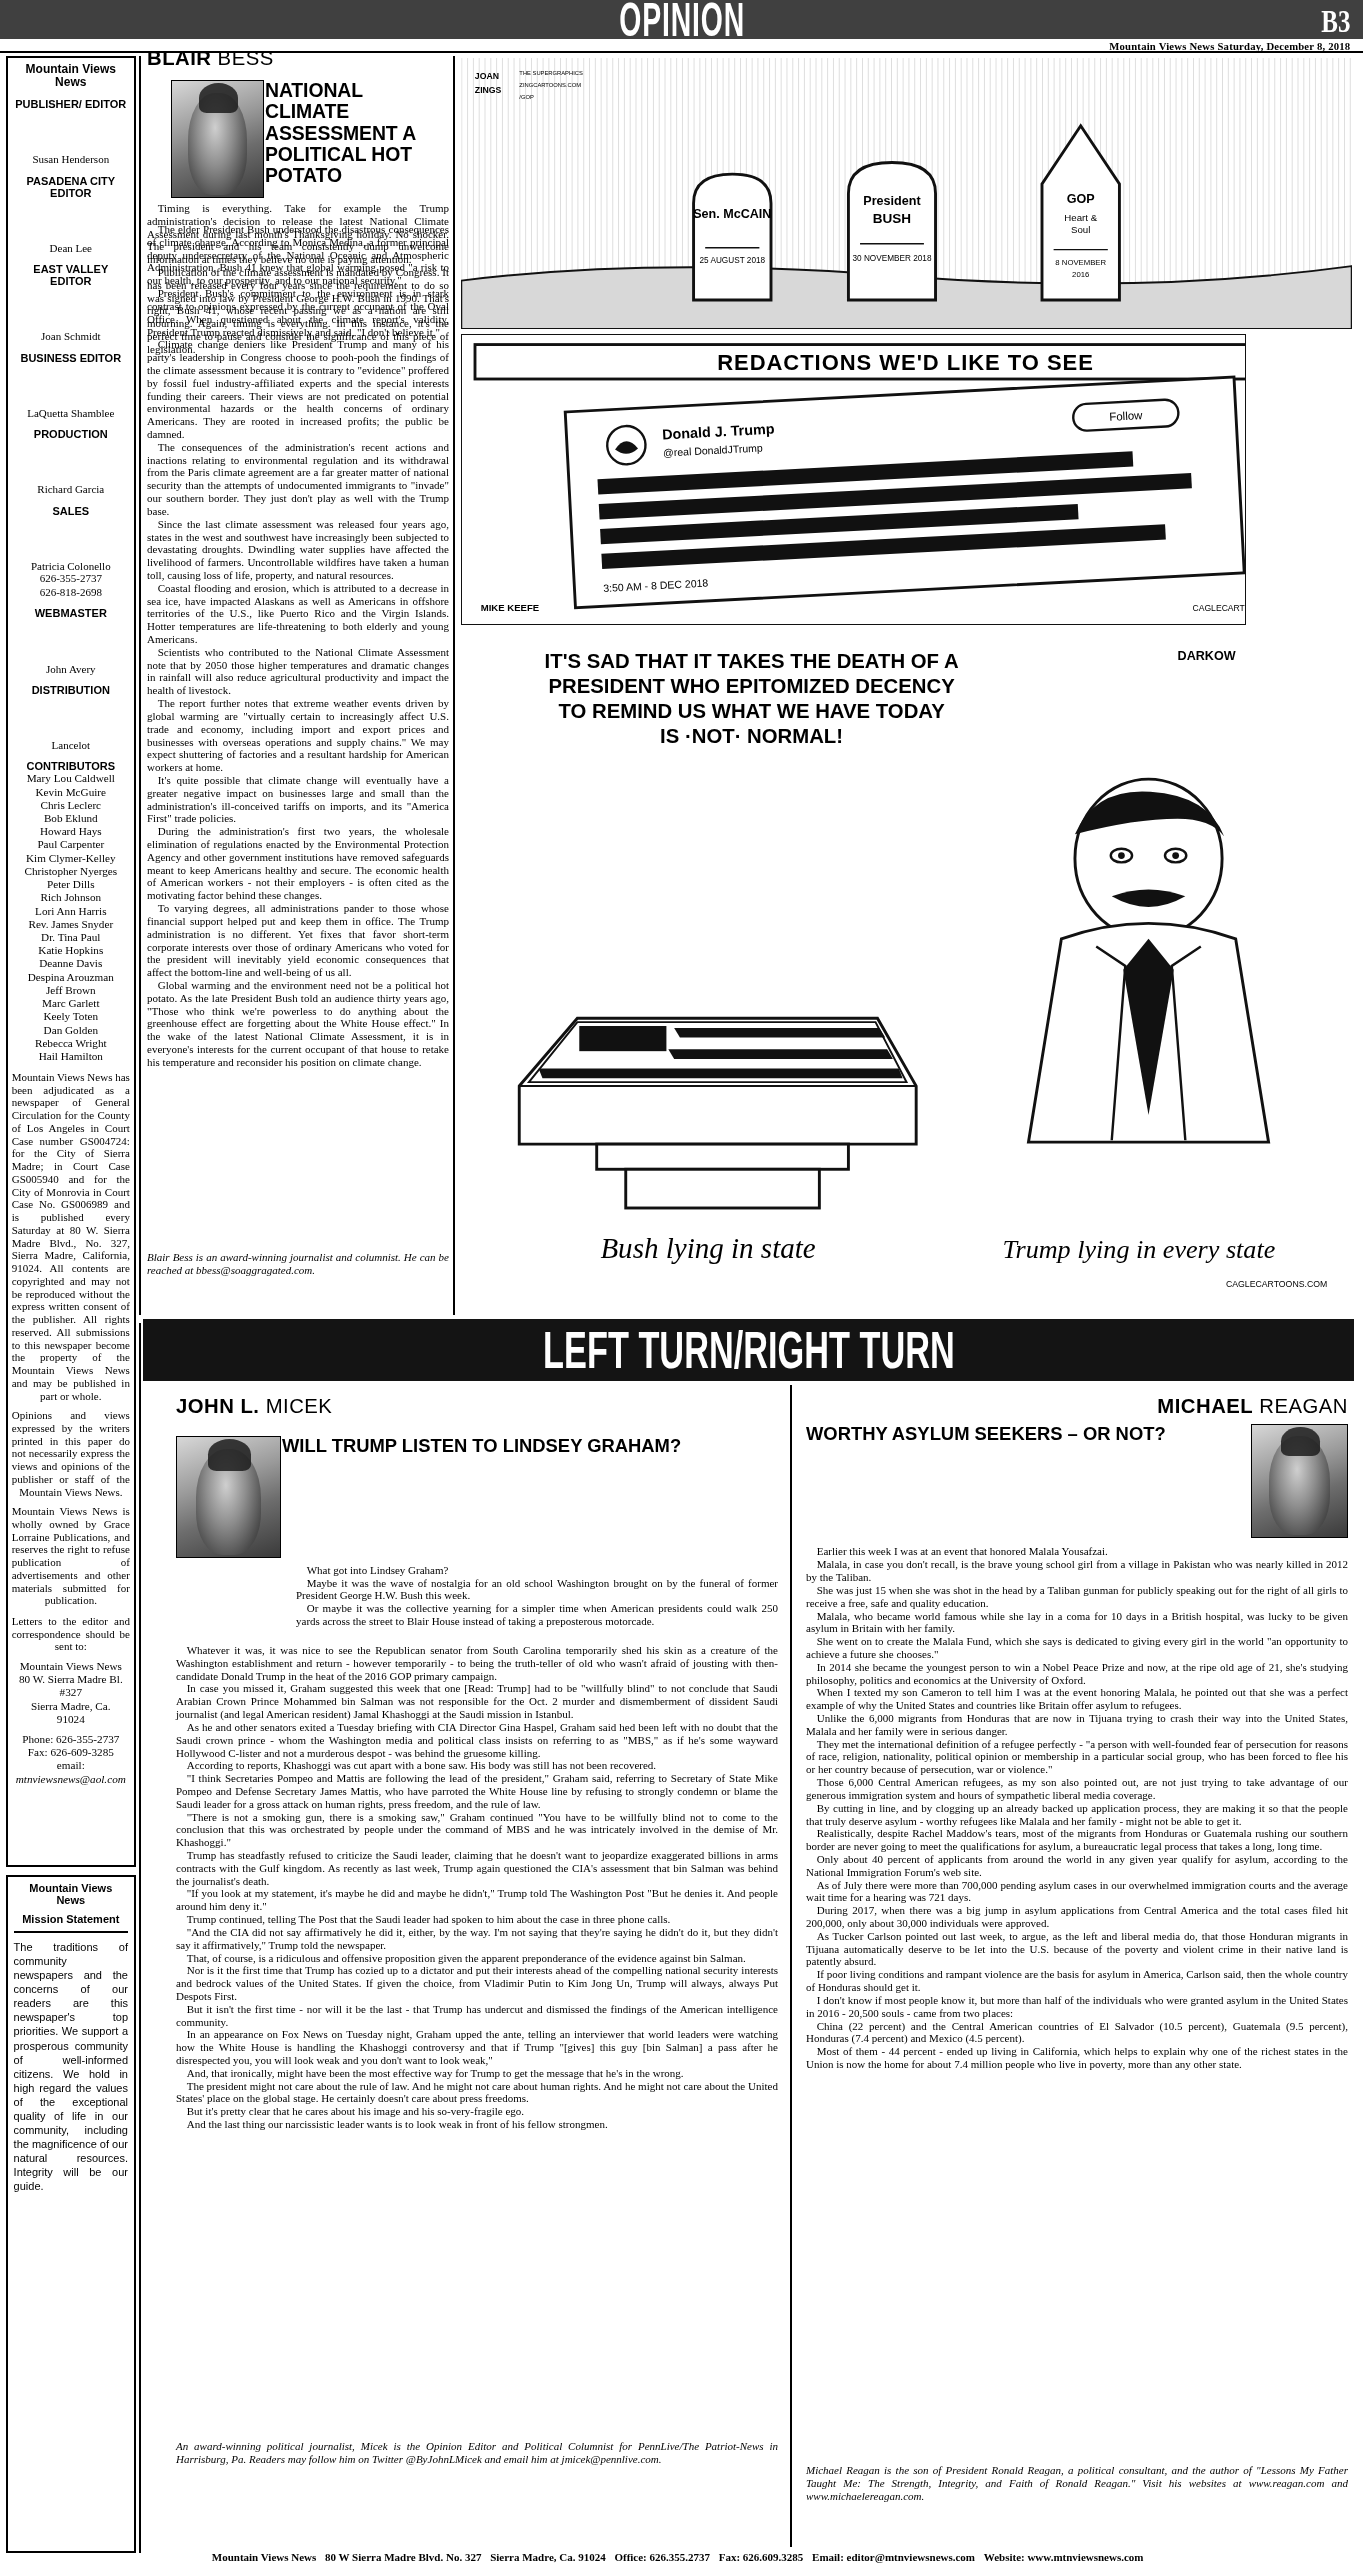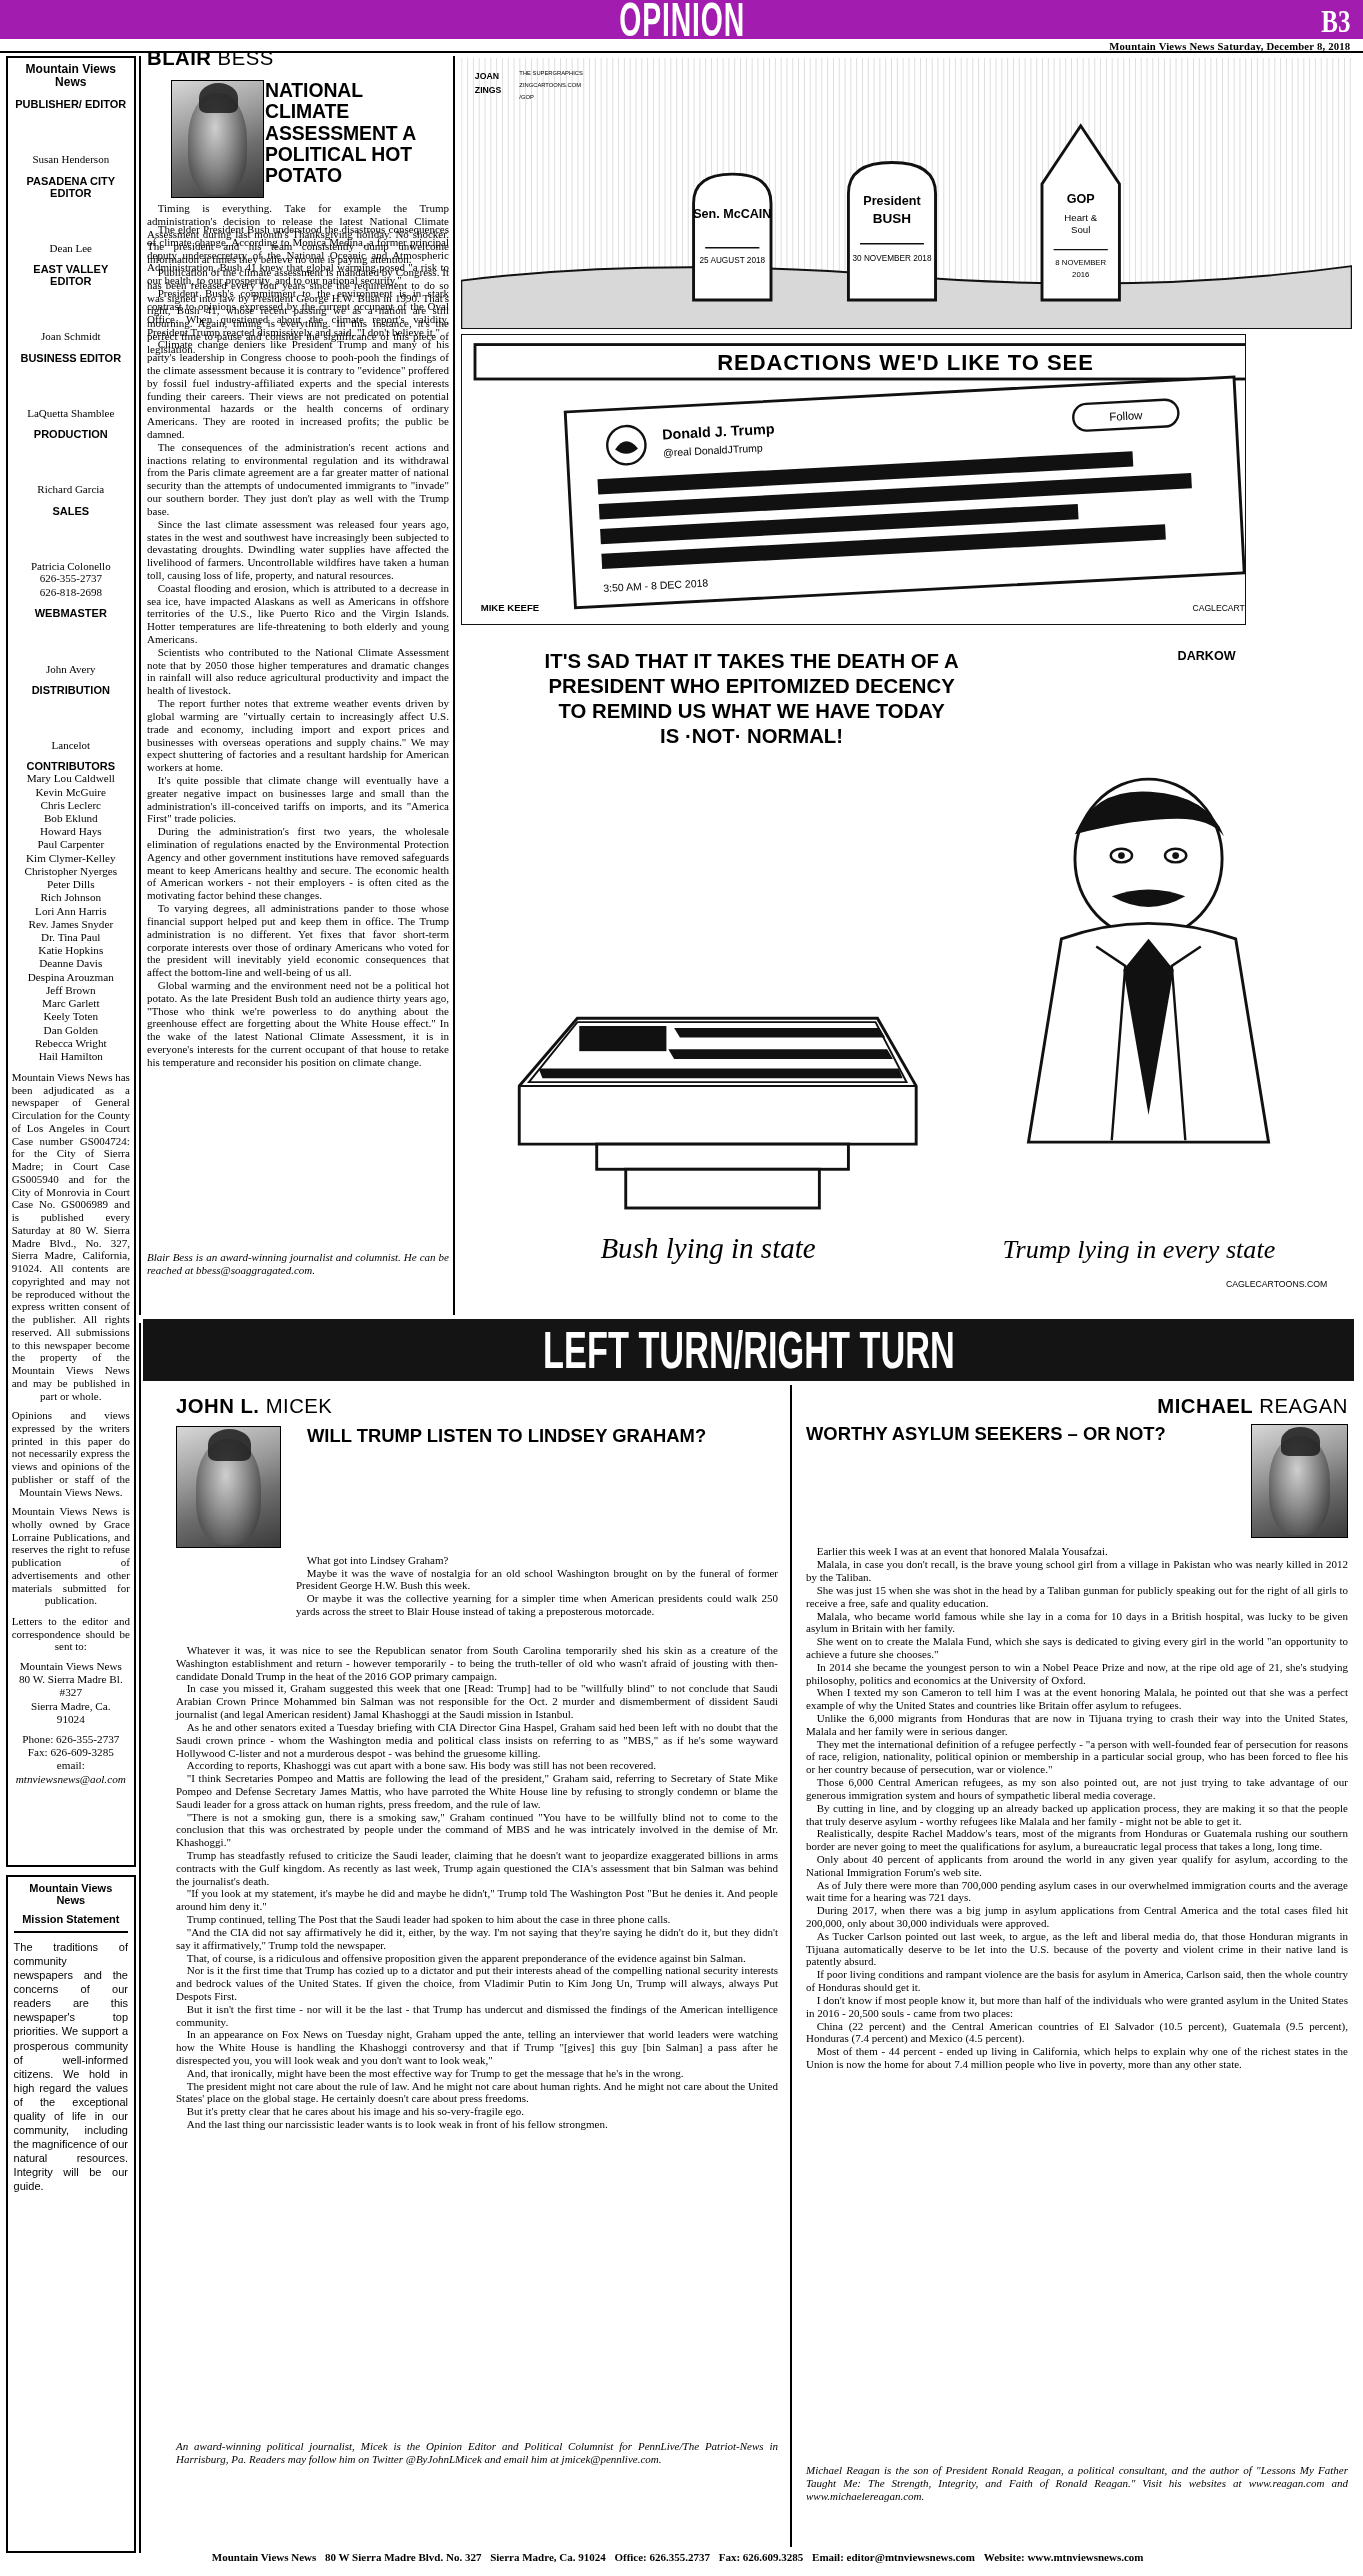--- a/index.html
+++ b/index.html
@@ -8,21 +8,21 @@
     width:1364px; height:2576px;
     background:#ffffff;
     font-family:"Liberation Serif", serif;
     color:#000;
     overflow:hidden;
     position:relative;
   }
   
   .masthead-bar{
     position:absolute; left:0; top:0; width:1364px; height:39px;
-    background:#a21caf; color:#fff;
+    background:#404040; color:#fff;
     display:flex; align-items:center; justify-content:center;
   }
   .masthead-title{
     font-family:"Liberation Sans", sans-serif;
     font-weight:bold; font-size:33px; letter-spacing:1px;
     transform:scaleY(1.45) scaleX(0.86);
     transform-origin:center;
   }
   .masthead-page{
     position:absolute; right:13.6px; top:3.9px;
@@ -402,21 +402,21 @@
 
 <div class="section-bar" style="left:143px; top:1319px; width:1211px; height:62px;">
   <div class="t">LEFT TURN/RIGHT TURN</div>
 </div>
 
 <div class="col" style="left:176px; top:1395px; width:602px;">
   <div class="byline">
     <b>JOHN L.</b>
     <span>MICEK</span>
   </div>
-  <div style="display:flex; gap:26px; margin-top:8px;">
+  <div style="display:flex; gap:1px; margin-top:18px;">
     <div class="photo" style="width:105px;height:122px;flex:none;"></div>
     <div class="headline2" style="flex:1;">WILL TRUMP LISTEN TO LINDSEY GRAHAM?</div>
   </div>
   <div class="body-text" id="a2-top" style="width:482px; margin-left:120px; margin-top:5.8px;">
       <p>What got into Lindsey Graham?</p>
       <p>Maybe it was the wave of nostalgia for an old school Washington brought on by the funeral of former President George H.W. Bush this week.</p>
       <p>Or maybe it was the collective yearning for a simpler time when American presidents could walk 250 yards across the street to Blair House instead of taking a preposterous motorcade.</p>
     </div>
 </div>
 <div class="col body-text" id="a2-rest" style="left:176px; top:1644px; width:602px;">

